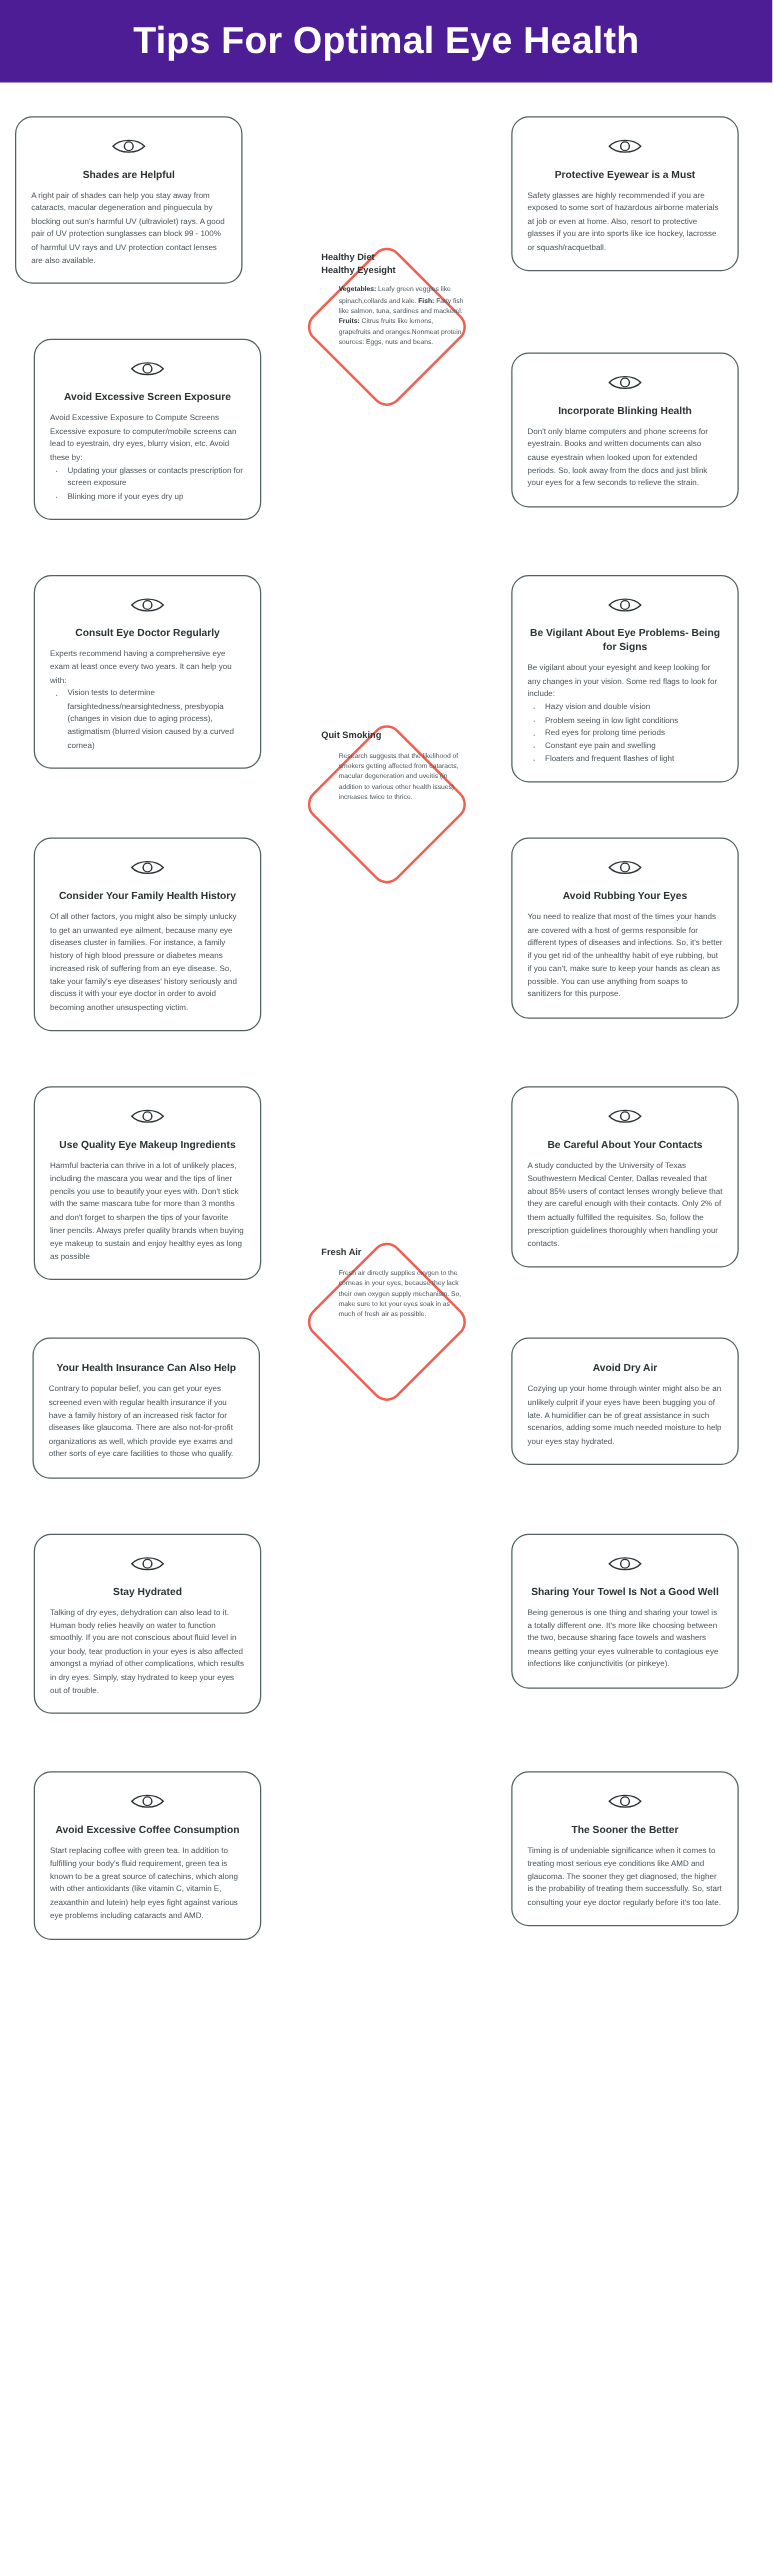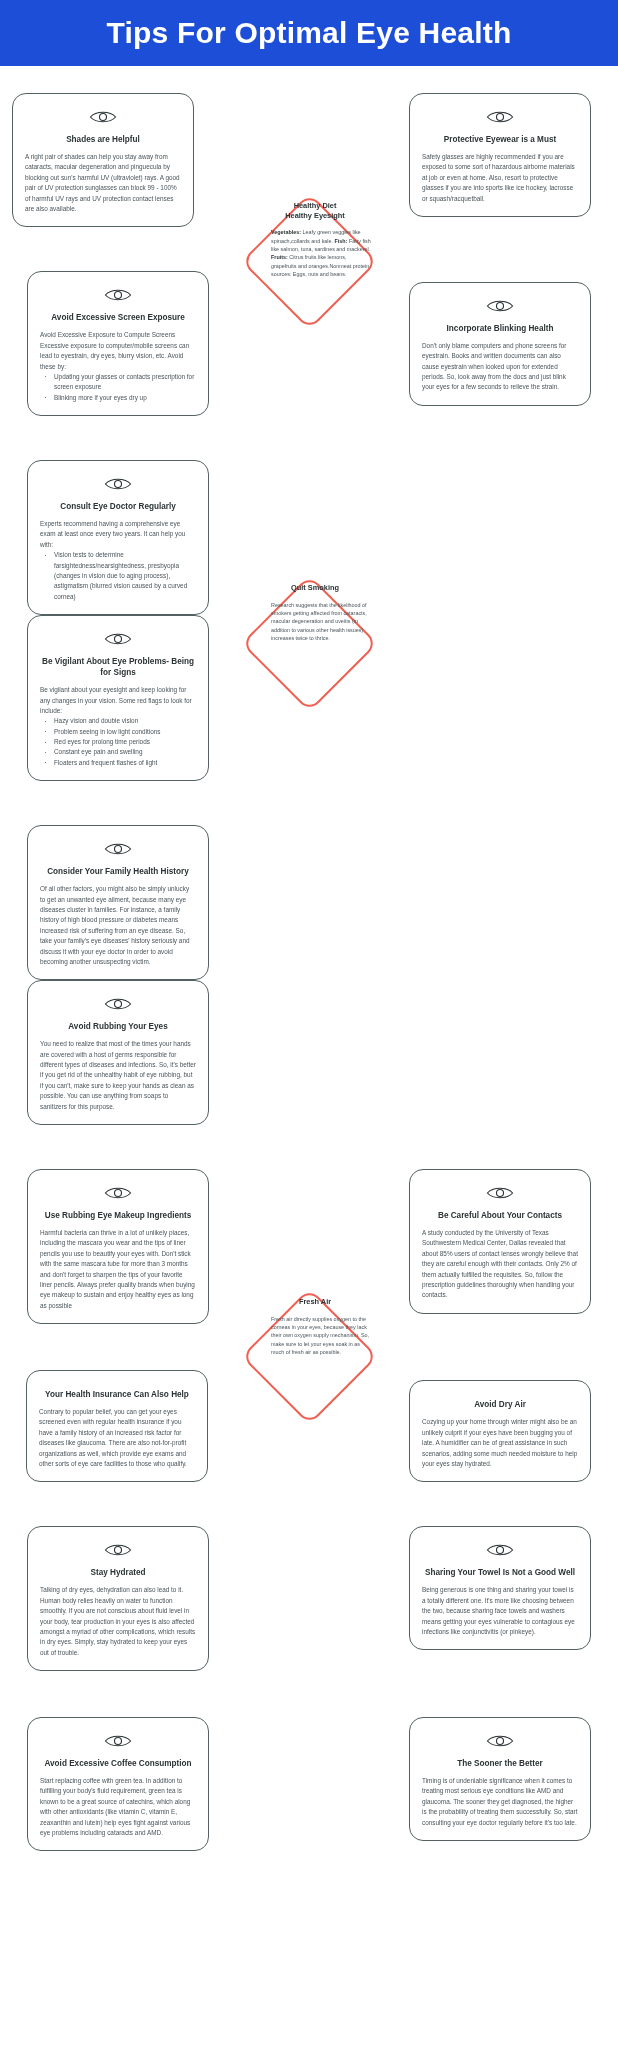--- a/index.html
+++ b/index.html
@@ -7,21 +7,21 @@
     width: 618px;
     background: #ffffff;
     font-family: "Liberation Sans", sans-serif;
   }
   body { width: 618px; min-height: 2048px; position: relative; overflow-x: hidden; }
 
   
   .header {
     width: 618px;
     height: 66px;
-    background: #1d4ed8;
+    background: #4c1d95;
     display: flex;
     align-items: center;
     justify-content: center;
   }
   .header-title {
     color: #ffffff;
     font-size: 30px;
     font-weight: bold;
     letter-spacing: 0.2px;
   }
@@ -114,21 +114,21 @@
     width: 136px;
     text-align: left;
     padding-left: 30px;
     padding-right: 4px;
     padding-top: 8px;
   }
   .diamond-title {
     font-size: 7.4px;
     font-weight: bold;
     color: #2b3335;
-    text-align: center;
+    text-align: left;
     line-height: 1.3;
     margin-left: -14px;
     margin-bottom: 8px;
   }
   .diamond-body {
     font-size: 5.4px;
     line-height: 1.55;
     color: #49545a;
   }
   .diamond-body b { color: #2b3335; }
@@ -206,21 +206,21 @@
         </svg>
       <div class="card-title">Incorporate Blinking Health</div>
       <div class="card-body">
           <p>Don't only blame computers and phone screens for eyestrain. Books and written documents can also cause eyestrain when looked upon for extended periods. So, look away from the docs and just blink your eyes for a few seconds to relieve the strain.</p>
         </div>
     </div>
   </div>
 
   <div class="spacer" style="height:44px;"></div>
 
-  <div class="row" style="align-items:flex-start;flex-direction:column;">
+  <div class="row" style="align-items:flex-start;">
     <div class="card">
       <svg class="eye-icon" viewBox="0 0 40 22">
           <path d="M2 11 C 10 2, 30 2, 38 11 C 30 20, 10 20, 2 11 Z" fill="none" stroke="#2b3335" stroke-width="1.6"></path>
           <circle cx="20" cy="11" r="5" fill="none" stroke="#2b3335" stroke-width="1.6"></circle>
         </svg>
       <div class="card-title">Consult Eye Doctor Regularly</div>
       <div class="card-body">
           <p>Experts recommend having a comprehensive eye exam at least once every two years. It can help you with:</p>
         <ul class="card-bullets">
           <li>Vision tests to determine farsightedness/nearsightedness, presbyopia (changes in vision due to aging process), astigmatism (blurred vision caused by a curved cornea)</li>
@@ -250,21 +250,21 @@
         <div class="diamond-title"><span>Quit Smoking</span></div>
         <div class="diamond-body">
           <span>Research suggests that the likelihood of smokers getting affected from cataracts, macular degeneration and uveitis (in addition to various other health issues) increases twice to thrice.</span>
         </div>
       </div>
     </div>
   </div>
 
   <div class="spacer" style="height:44px;"></div>
 
-  <div class="row" style="align-items:flex-start;flex-direction:column;">
+  <div class="row" style="align-items:flex-start;">
     <div class="card">
       <svg class="eye-icon" viewBox="0 0 40 22">
           <path d="M2 11 C 10 2, 30 2, 38 11 C 30 20, 10 20, 2 11 Z" fill="none" stroke="#2b3335" stroke-width="1.6"></path>
           <circle cx="20" cy="11" r="5" fill="none" stroke="#2b3335" stroke-width="1.6"></circle>
         </svg>
       <div class="card-title">Consider Your Family Health History</div>
       <div class="card-body">
           <p>Of all other factors, you might also be simply unlucky to get an unwanted eye ailment, because many eye diseases cluster in families. For instance, a family history of high blood pressure or diabetes means increased risk of suffering from an eye disease. So, take your family's eye diseases' history seriously and discuss it with your eye doctor in order to avoid becoming another unsuspecting victim.</p>
         </div>
     </div>
@@ -281,21 +281,21 @@
   </div>
 
   <div class="spacer" style="height:44px;"></div>
 
   <div class="row" style="align-items:flex-start;">
     <div class="card">
       <svg class="eye-icon" viewBox="0 0 40 22">
           <path d="M2 11 C 10 2, 30 2, 38 11 C 30 20, 10 20, 2 11 Z" fill="none" stroke="#2b3335" stroke-width="1.6"></path>
           <circle cx="20" cy="11" r="5" fill="none" stroke="#2b3335" stroke-width="1.6"></circle>
         </svg>
-      <div class="card-title">Use Rubbing Eye Makeup Ingredients</div>
+      <div class="card-title">Use Quality Eye Makeup Ingredients</div>
       <div class="card-body">
           <p>Harmful bacteria can thrive in a lot of unlikely places, including the mascara you wear and the tips of liner pencils you use to beautify your eyes with. Don't stick with the same mascara tube for more than 3 months and don't forget to sharpen the tips of your favorite liner pencils. Always prefer quality brands when buying eye makeup to sustain and enjoy healthy eyes as long as possible</p>
         </div>
     </div>
     <div class="card">
       <svg class="eye-icon" viewBox="0 0 40 22">
           <path d="M2 11 C 10 2, 30 2, 38 11 C 30 20, 10 20, 2 11 Z" fill="none" stroke="#2b3335" stroke-width="1.6"></path>
           <circle cx="20" cy="11" r="5" fill="none" stroke="#2b3335" stroke-width="1.6"></circle>
         </svg>
       <div class="card-title">Be Careful About Your Contacts</div>
@@ -309,21 +309,21 @@
         <div class="diamond-title"><span>Fresh Air</span></div>
         <div class="diamond-body">
           <span>Fresh air directly supplies oxygen to the corneas in your eyes, because they lack their own oxygen supply mechanism. So, make sure to let your eyes soak in as much of fresh air as possible.</span>
         </div>
       </div>
     </div>
   </div>
 
   <div class="spacer" style="height:46px;"></div>
 
-  <div class="row" style="align-items:flex-end;padding-left:26px;">
+  <div class="row" style="align-items:flex-start;padding-left:26px;">
     <div class="card">
       <div class="card-title" style="margin-top:6px;">Your Health Insurance Can Also Help</div>
       <div class="card-body">
           <p>Contrary to popular belief, you can get your eyes screened even with regular health insurance if you have a family history of an increased risk factor for diseases like glaucoma. There are also not-for-profit organizations as well, which provide eye exams and other sorts of eye care facilities to those who qualify.</p>
         </div>
     </div>
     <div class="card">
       <div class="card-title" style="margin-top:6px;">Avoid Dry Air</div>
       <div class="card-body">
           <p>Cozying up your home through winter might also be an unlikely culprit if your eyes have been bugging you of late. A humidifier can be of great assistance in such scenarios, adding some much needed moisture to help your eyes stay hydrated.</p>

